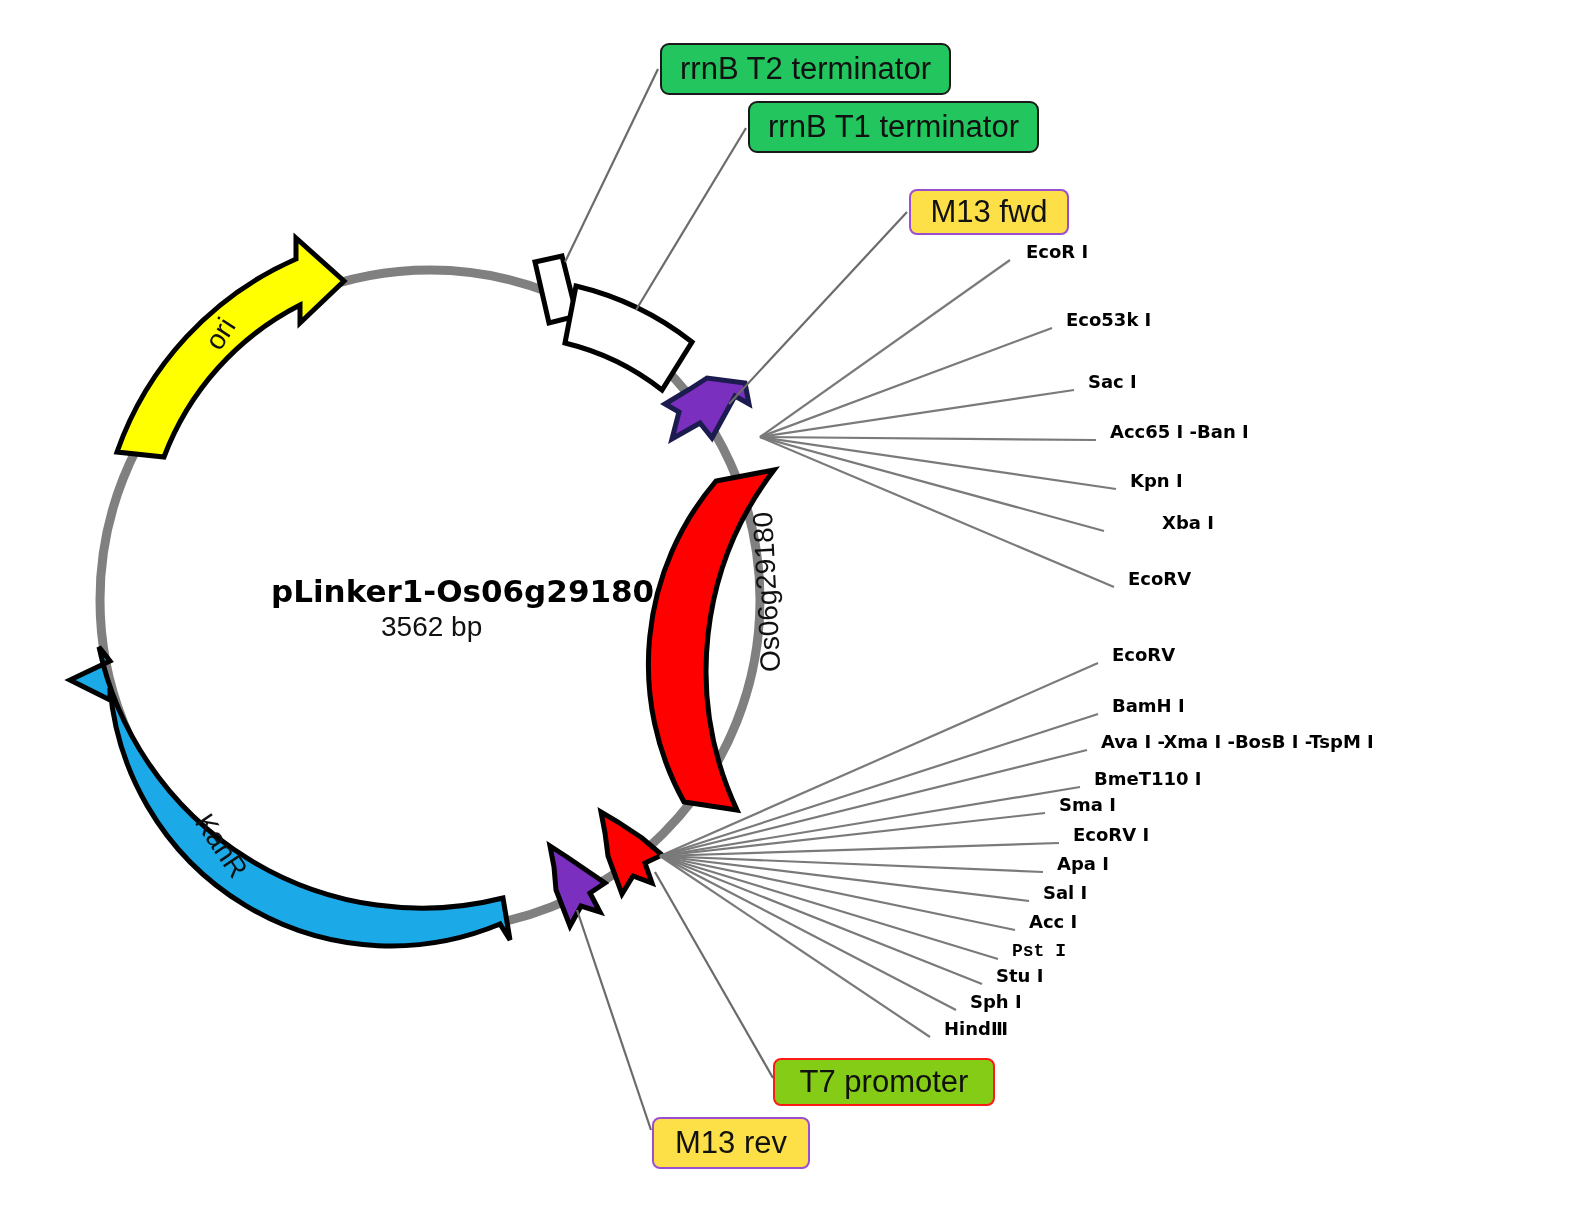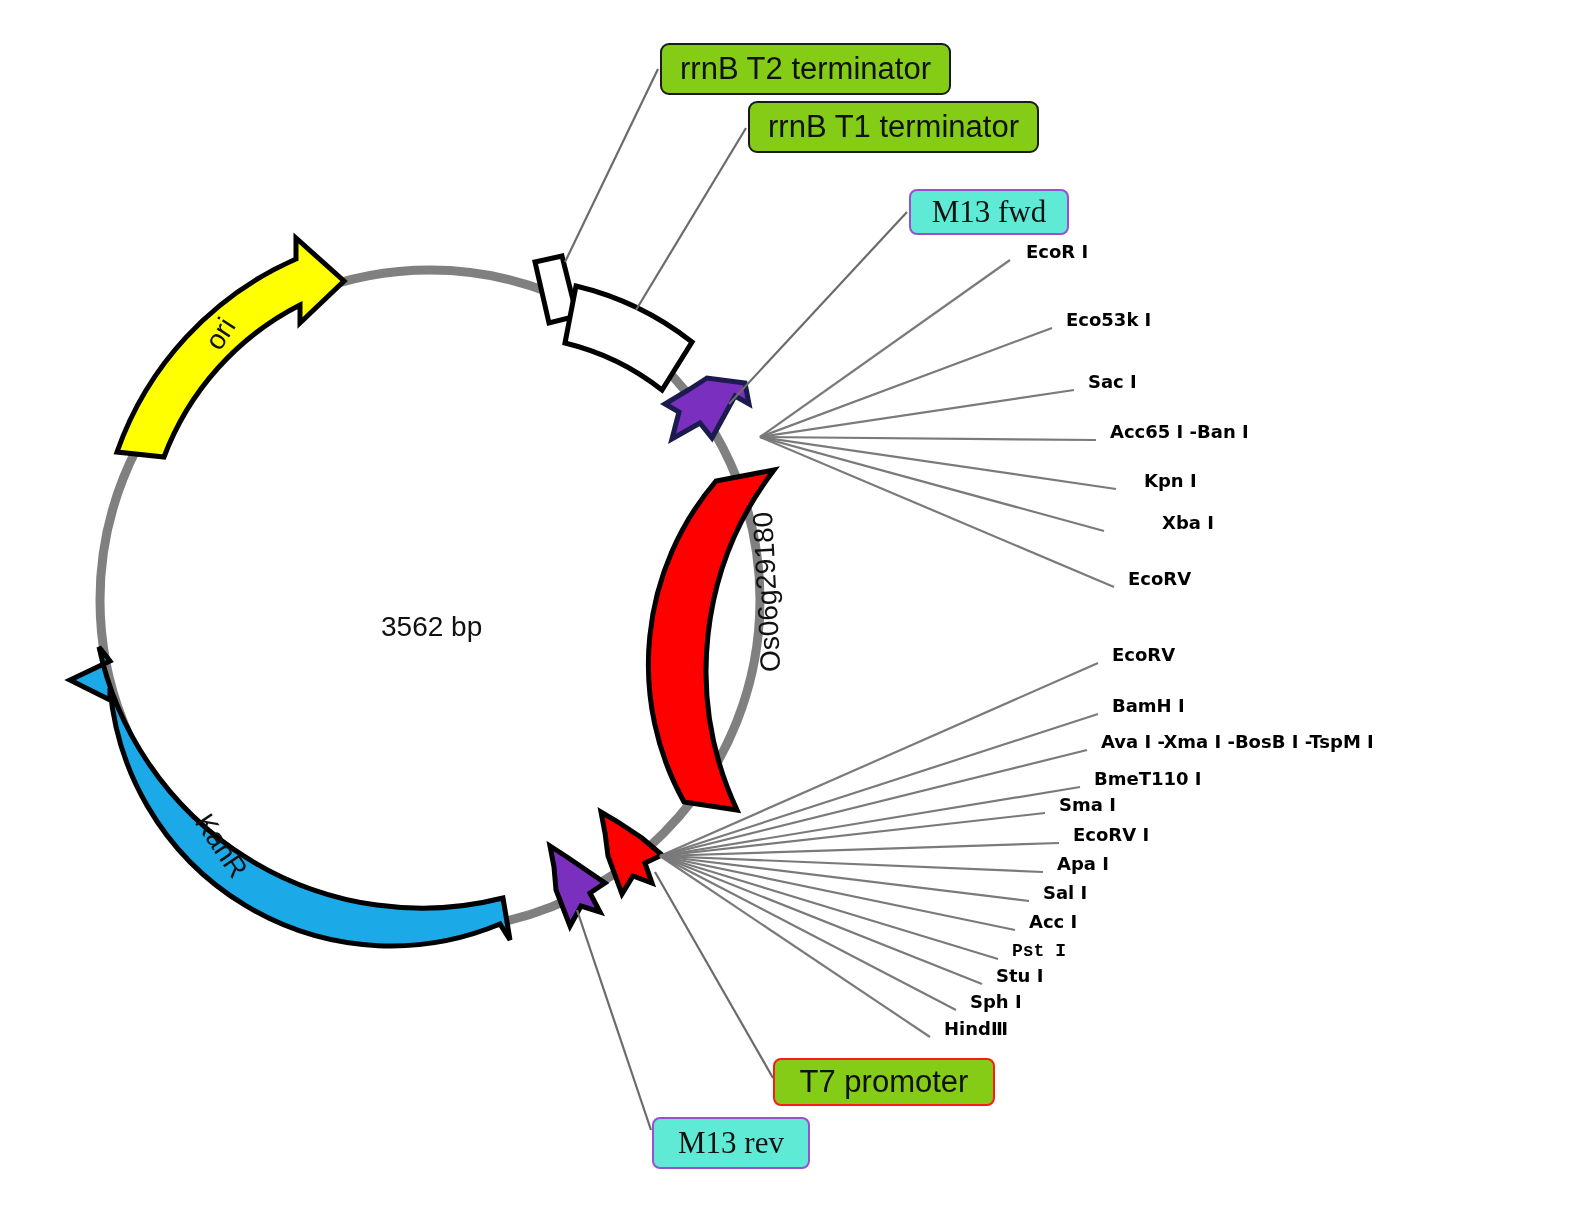--- a/index.html
+++ b/index.html
@@ -35,34 +35,33 @@
     font-weight: bold;
     font-size: 18px;
     color: #000000;
     white-space: nowrap;
     line-height: 1;
   }
   .callout {
     position: absolute;
     border: 2.5px solid #1a1a1a;
     border-radius: 9px;
-    background: #84cc16;
+    background: #22c55e;
     font-family: "Liberation Sans", sans-serif;
     font-size: 31px;
     color: #111111;
     padding: 7px 18px 9px 18px;
     white-space: nowrap;
     line-height: 1;
     box-sizing: border-box;
   }
   .callout.purple {
-    background: #5eead4;
+    background: #fde047;
     border-color: #9B4FD0;
     border-radius: 8px;
-    font-family: Liberation Serif, serif;
   }
   .callout.salmon {
     background: #84cc16;
     border-color: #FF1A1A;
     border-radius: 8px;
   }
   .center-name {
     position: absolute;
     font-family: "DejaVu Sans", sans-serif;
     font-weight: bold;
@@ -226,36 +225,37 @@
       </g>
 
   </svg>
 
   <div class="feature-text" style="left:205px; top:320px; transform: rotate(-57deg);">ori</div>
 
   <div class="feature-text" style="left:186px; top:832px; transform: rotate(56deg);">KanR</div>
 
   <div class="feature-text" style="left:687px; top:578px; transform: rotate(-93deg);">Os06g29180</div>
 
+  <div class="center-name" id="center-name" style="left: 271px; top: 576px;">pLinker1-Os06g29180</div>
   <div class="center-size" id="center-size" style="left: 381px; top: 613px;">3562 bp</div>
 
   <div id="callout-layer">
       <div class="callout" style="left: 660px; top: 43px; min-width: 288px; height: 52px; display: flex; align-items: center; justify-content: center;">rrnB T2 terminator</div>
       <div class="callout" style="left: 748px; top: 101px; min-width: 291px; height: 52px; display: flex; align-items: center; justify-content: center;">rrnB T1 terminator</div>
       <div class="callout purple" style="left: 909px; top: 189px; min-width: 160px; height: 46px; display: flex; align-items: center; justify-content: center;">M13 fwd</div>
       <div class="callout salmon" style="left: 773px; top: 1058px; min-width: 222px; height: 48px; display: flex; align-items: center; justify-content: center;">T7 promoter</div>
       <div class="callout purple" style="left: 652px; top: 1117px; min-width: 158px; height: 52px; display: flex; align-items: center; justify-content: center;">M13 rev</div>
     </div>
 
   <div id="sites-layer">
       <div class="site-label" style="left: 1026px; top: 243px;">EcoR I</div>
       <div class="site-label" style="left: 1066px; top: 311px;">Eco53k I</div>
       <div class="site-label" style="left: 1088px; top: 373px;">Sac I</div>
       <div class="site-label" style="left: 1110px; top: 423px;">Acc65 I -Ban I</div>
-      <div class="site-label" style="left: 1130px; top: 472px; margin-left: 14px;">Kpn I</div>
+      <div class="site-label" style="left: 1130px; top: 472px;">Kpn I</div>
       <div class="site-label" style="left: 1118px; top: 514px; margin-left: 44px;">Xba I</div>
       <div class="site-label" style="left: 1128px; top: 570px;">EcoRV</div>
       <div class="site-label" style="left: 1112px; top: 646px;">EcoRV</div>
       <div class="site-label" style="left: 1112px; top: 697px;">BamH I</div>
       <div class="site-label" style="left: 1101px; top: 733px;">Ava I -Xma I -BosB I -TspM I</div>
       <div class="site-label" style="left: 1094px; top: 770px;">BmeT110 I</div>
       <div class="site-label" style="left: 1059px; top: 796px;">Sma I</div>
       <div class="site-label" style="left: 1073px; top: 826px;">EcoRV I</div>
       <div class="site-label" style="left: 1057px; top: 855px;">Apa I</div>
       <div class="site-label" style="left: 1043px; top: 884px;">Sal I</div>

